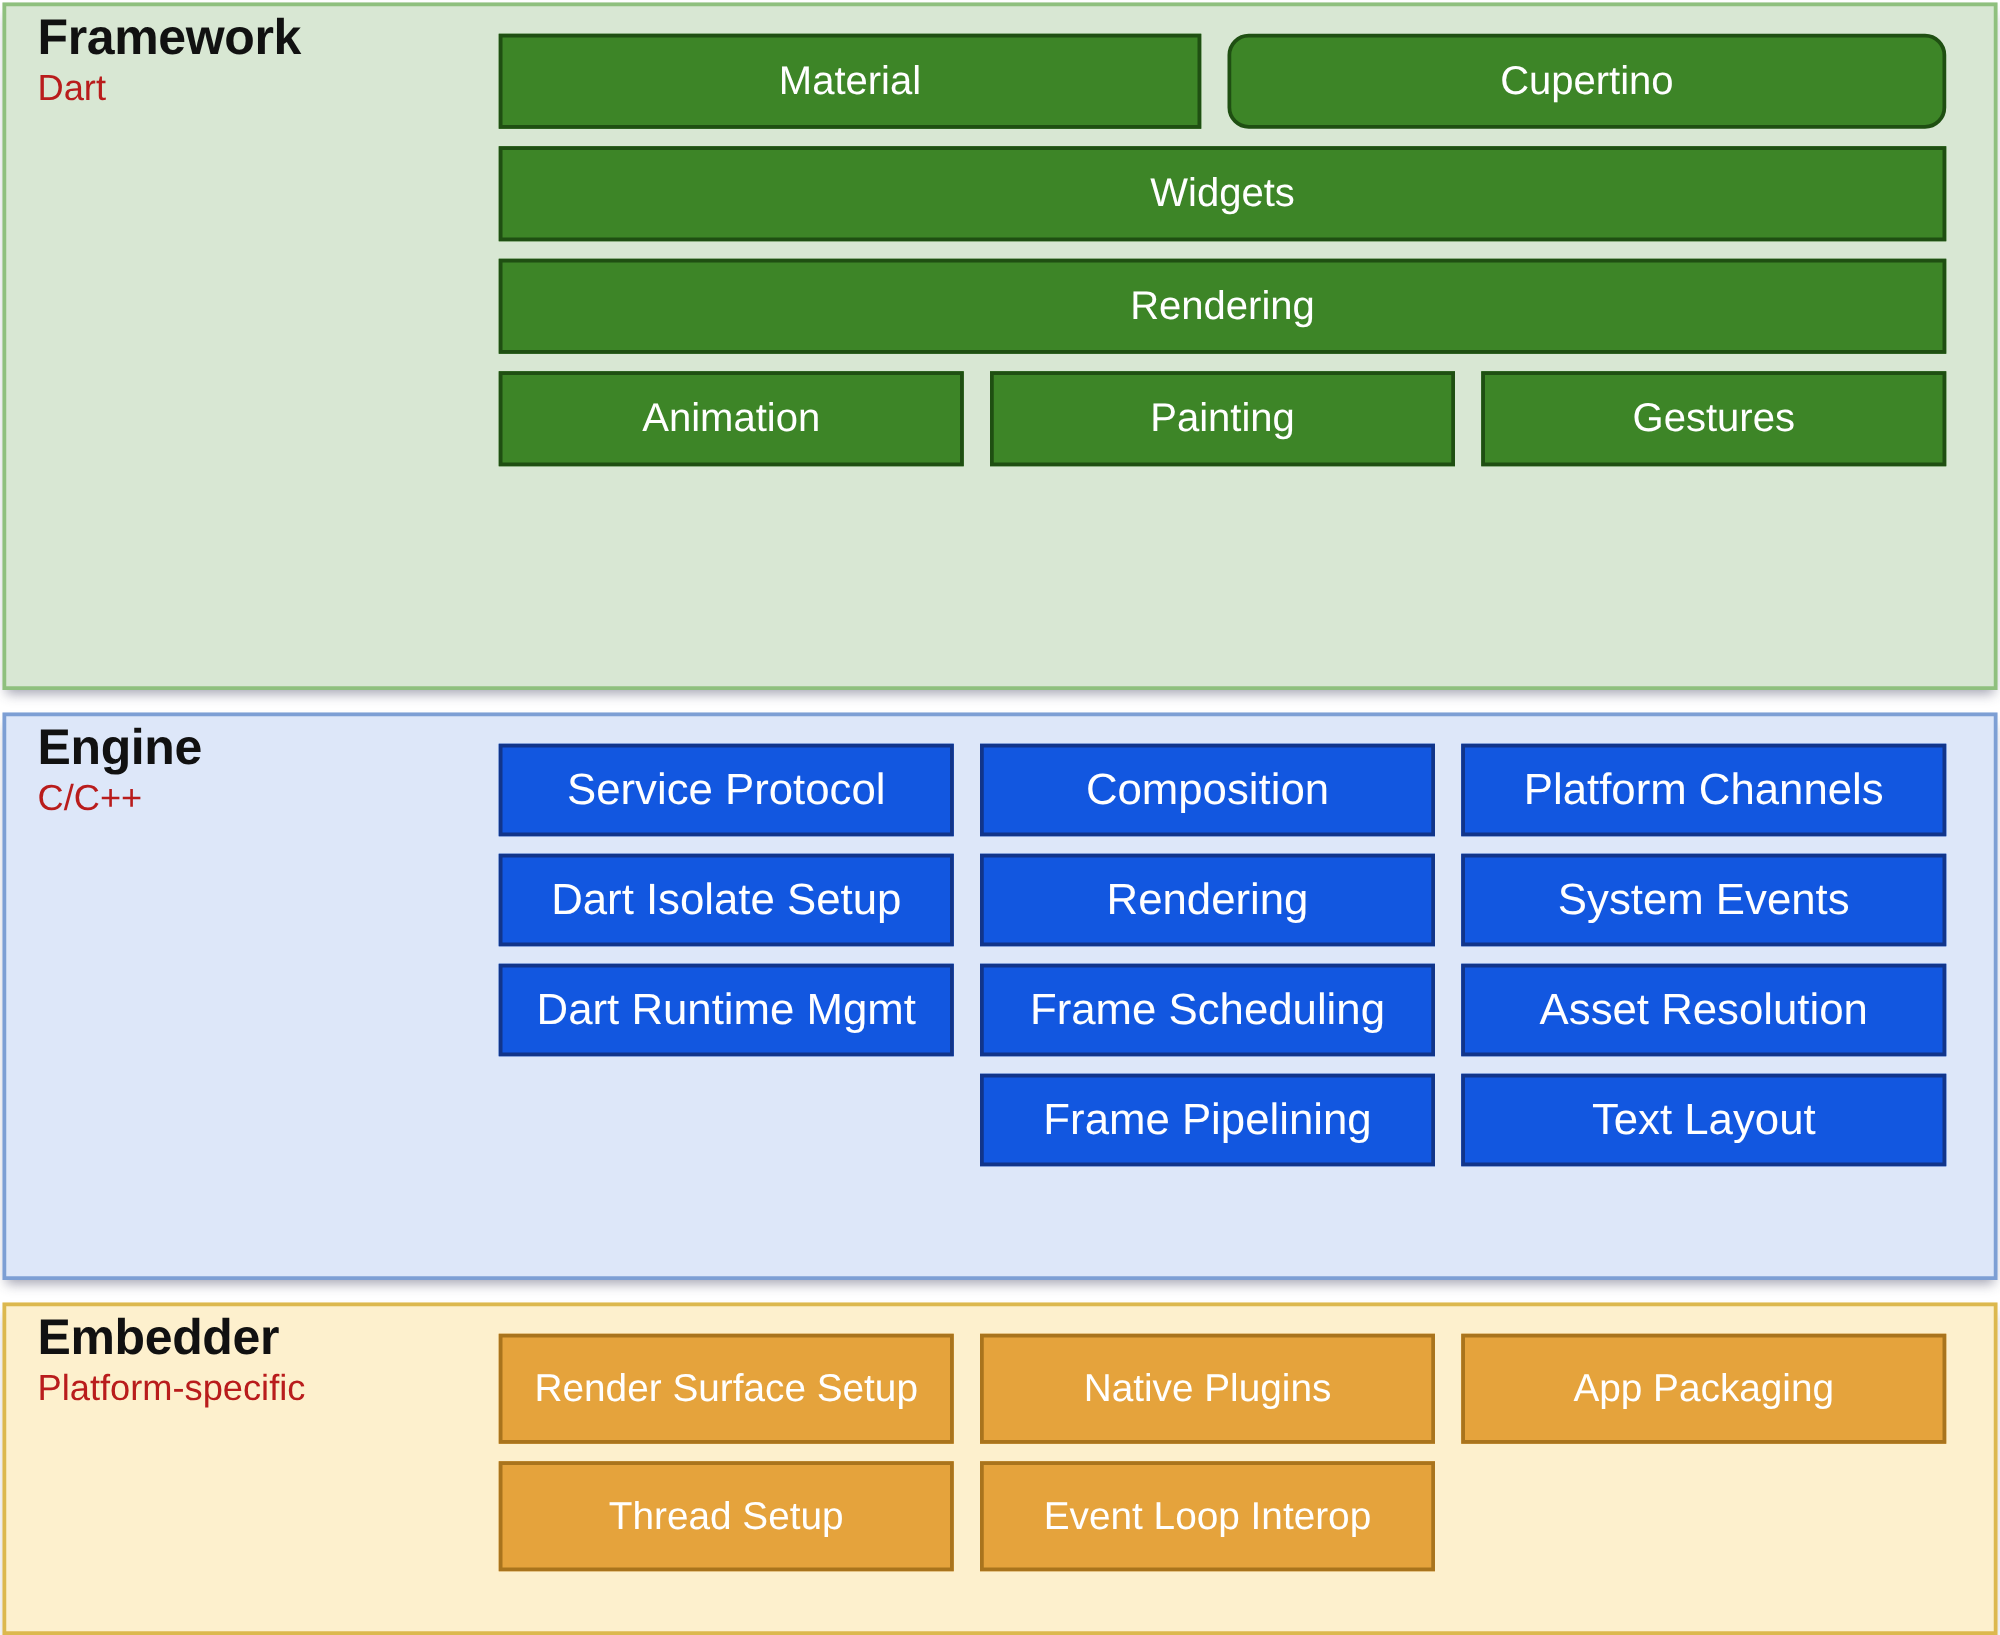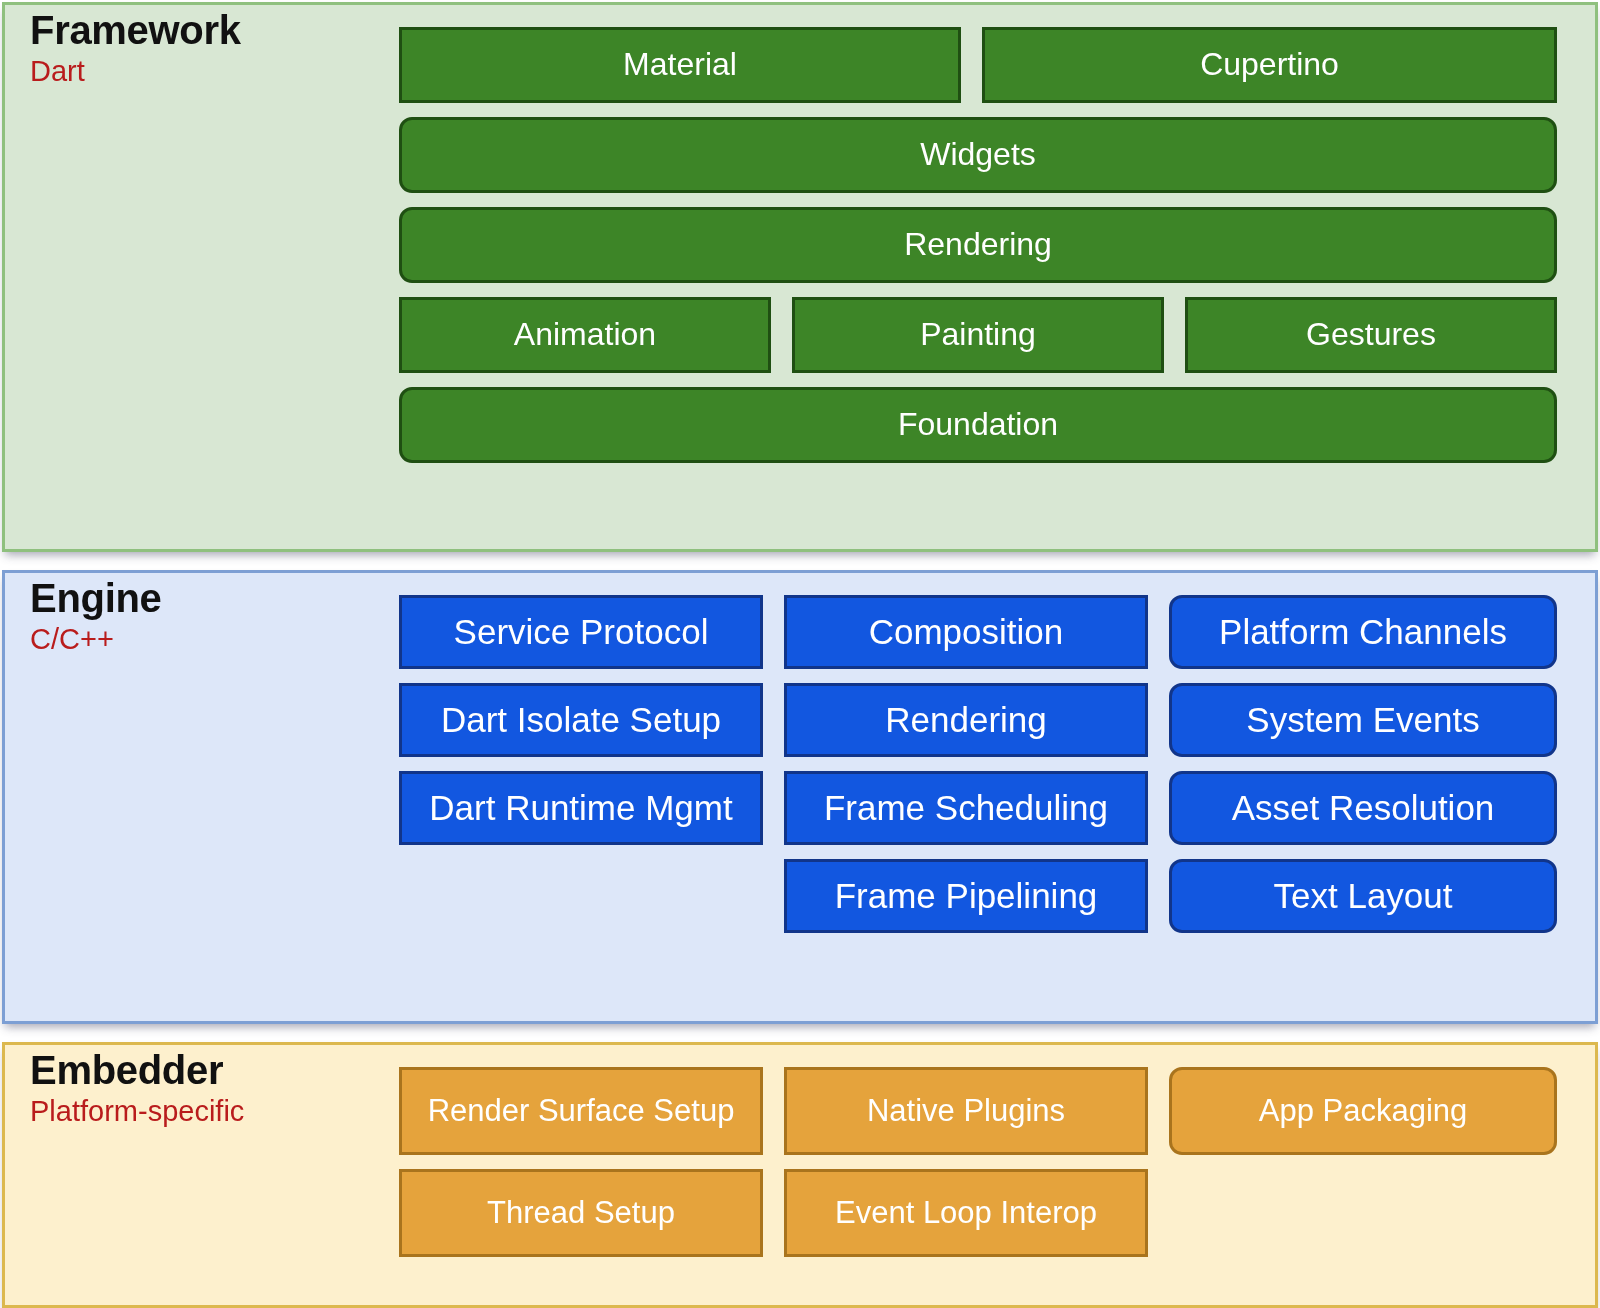--- a/index.html
+++ b/index.html
@@ -118,25 +118,25 @@
   .node-orange {
     background: #e5a33c;
     border-color: #a9741d;
     height: 88px;
     font-size: 31px;
   }
 
   
   .col-gap { width: 21px; flex: 0 0 21px; }
   .c1 { flex: 1 1 0; }
-  .c-full { flex: 1 1 auto; border-radius: 13px; }
+  .c-full { flex: 1 1 auto; }
   .c-spacer { flex: 1 1 0; }
 
   .node-material   { flex: 0 0 562px; }
-  .node-cupertino  { flex: 1 1 auto; }
+  .node-cupertino  { flex: 1 1 auto; border-radius: 17px; }
 
   .eng-col { flex: 0 0 364px; }
 
   .emb-col { flex: 0 0 364px; }
 </style>
 </head>
 <body>
 
 <div id="diagram">
 
@@ -163,23 +163,20 @@
       </div>
 
       <div class="box-row">
         <div class="node node-green c1">Animation</div>
         <div class="col-gap"></div>
         <div class="node node-green c1">Painting</div>
         <div class="col-gap"></div>
         <div class="node node-green c1">Gestures</div>
       </div>
 
-      <div class="box-row">
-        <div class="node node-green c-full">Foundation</div>
-      </div>
 
     </div>
   </section>
 
   <section class="layer layer-engine">
     <div class="layer-label">
       <div class="layer-title">Engine</div>
       <div class="layer-subtitle">C/C++</div>
     </div>
 

